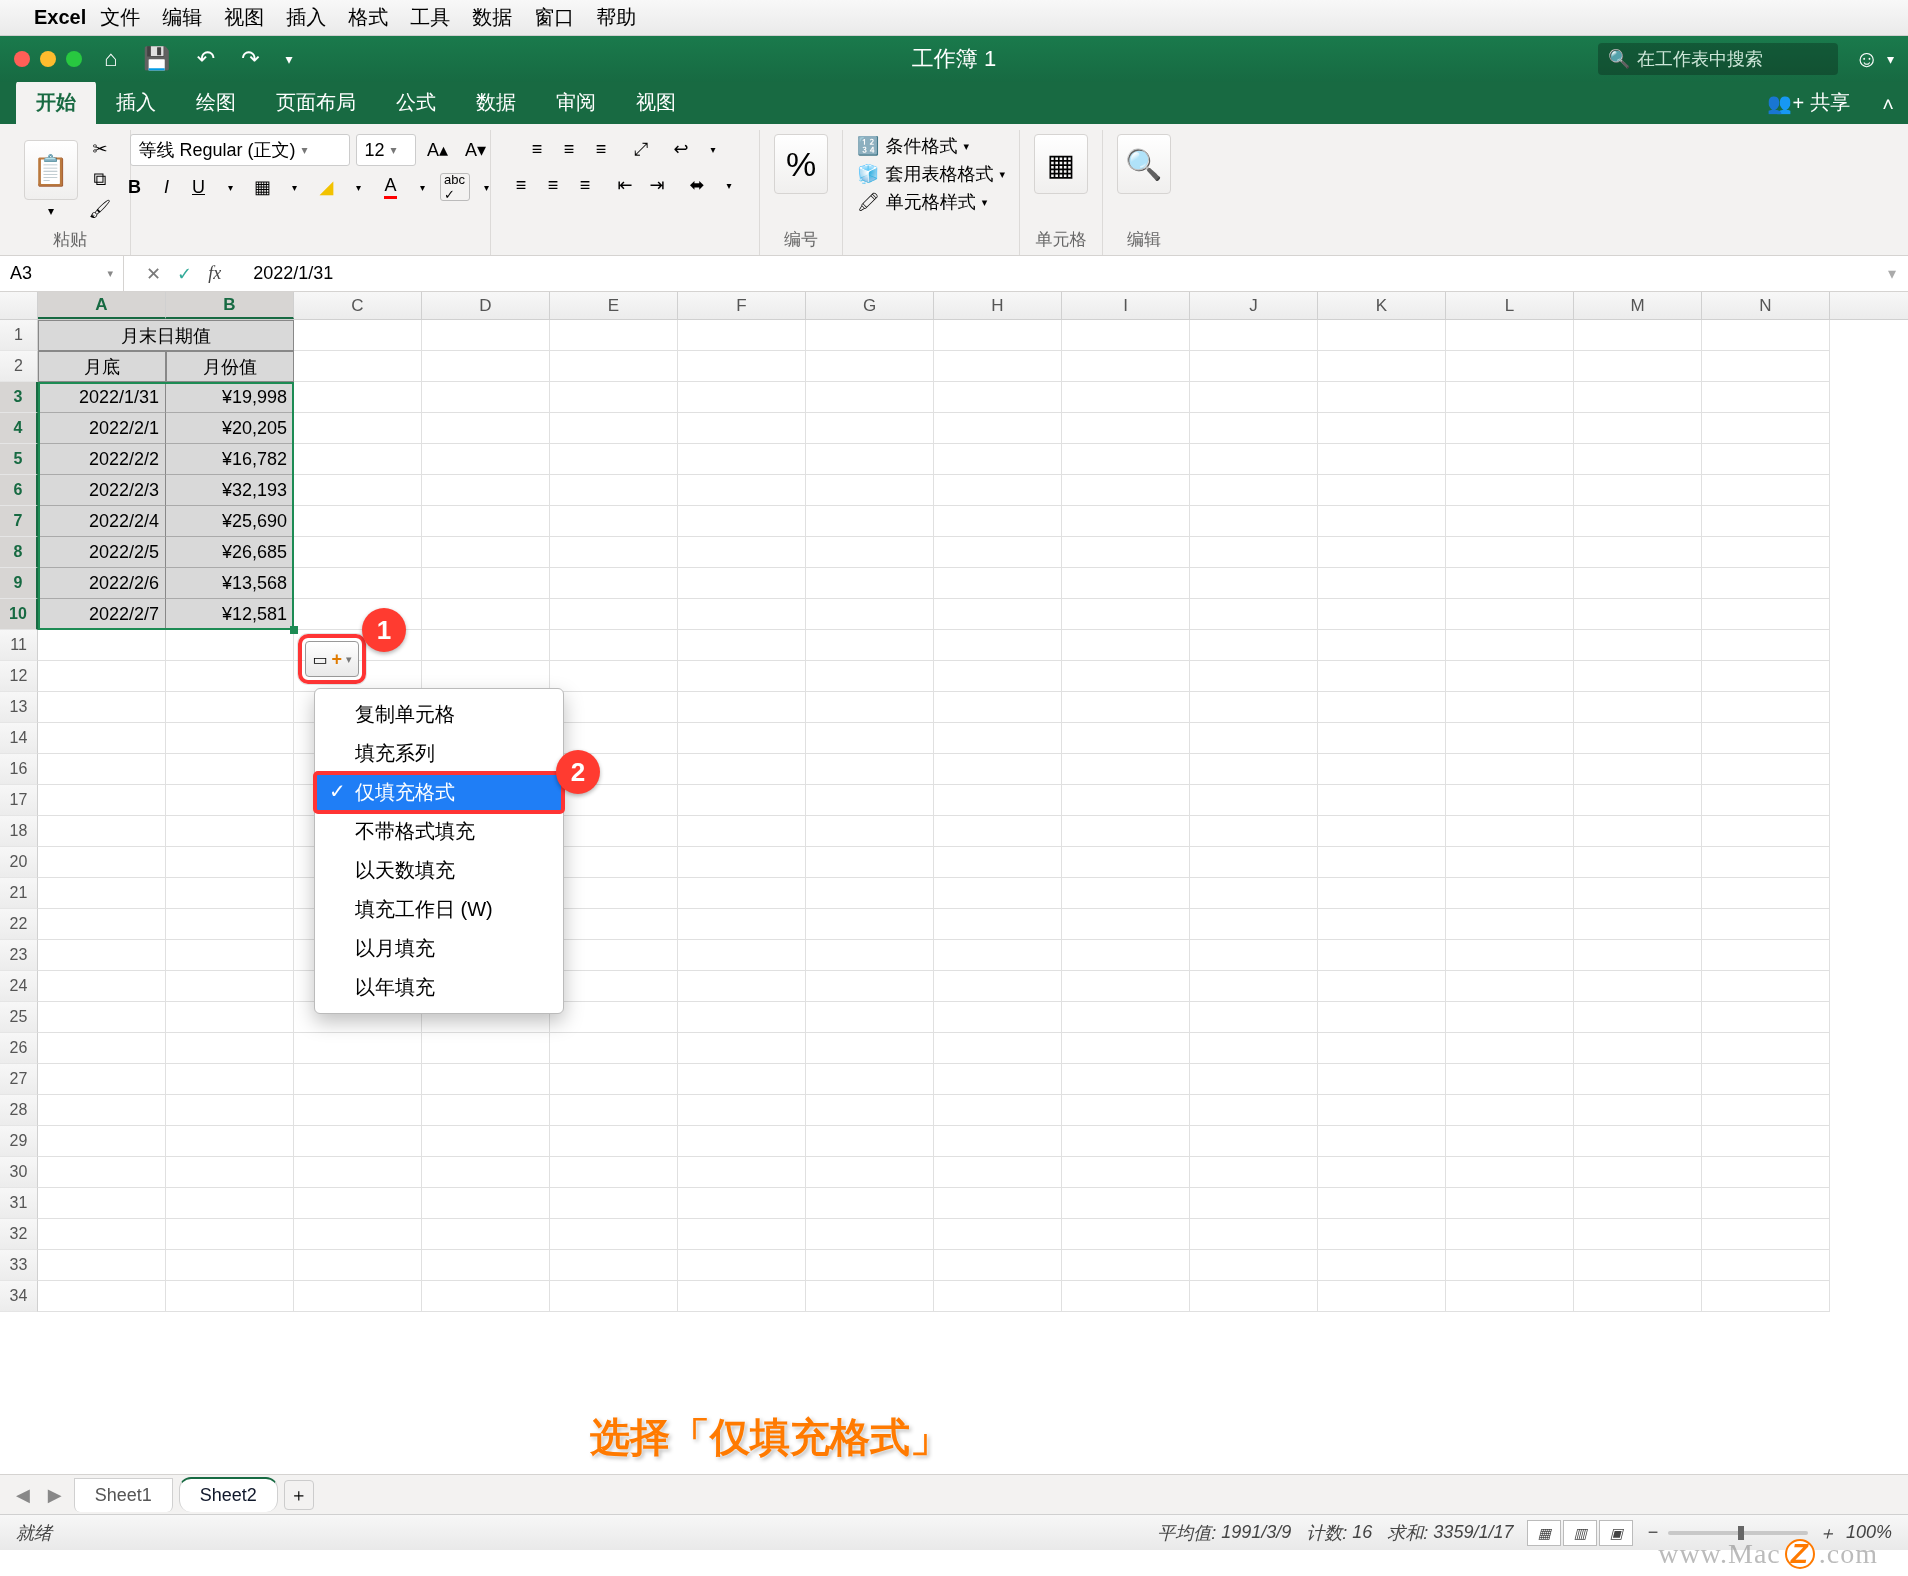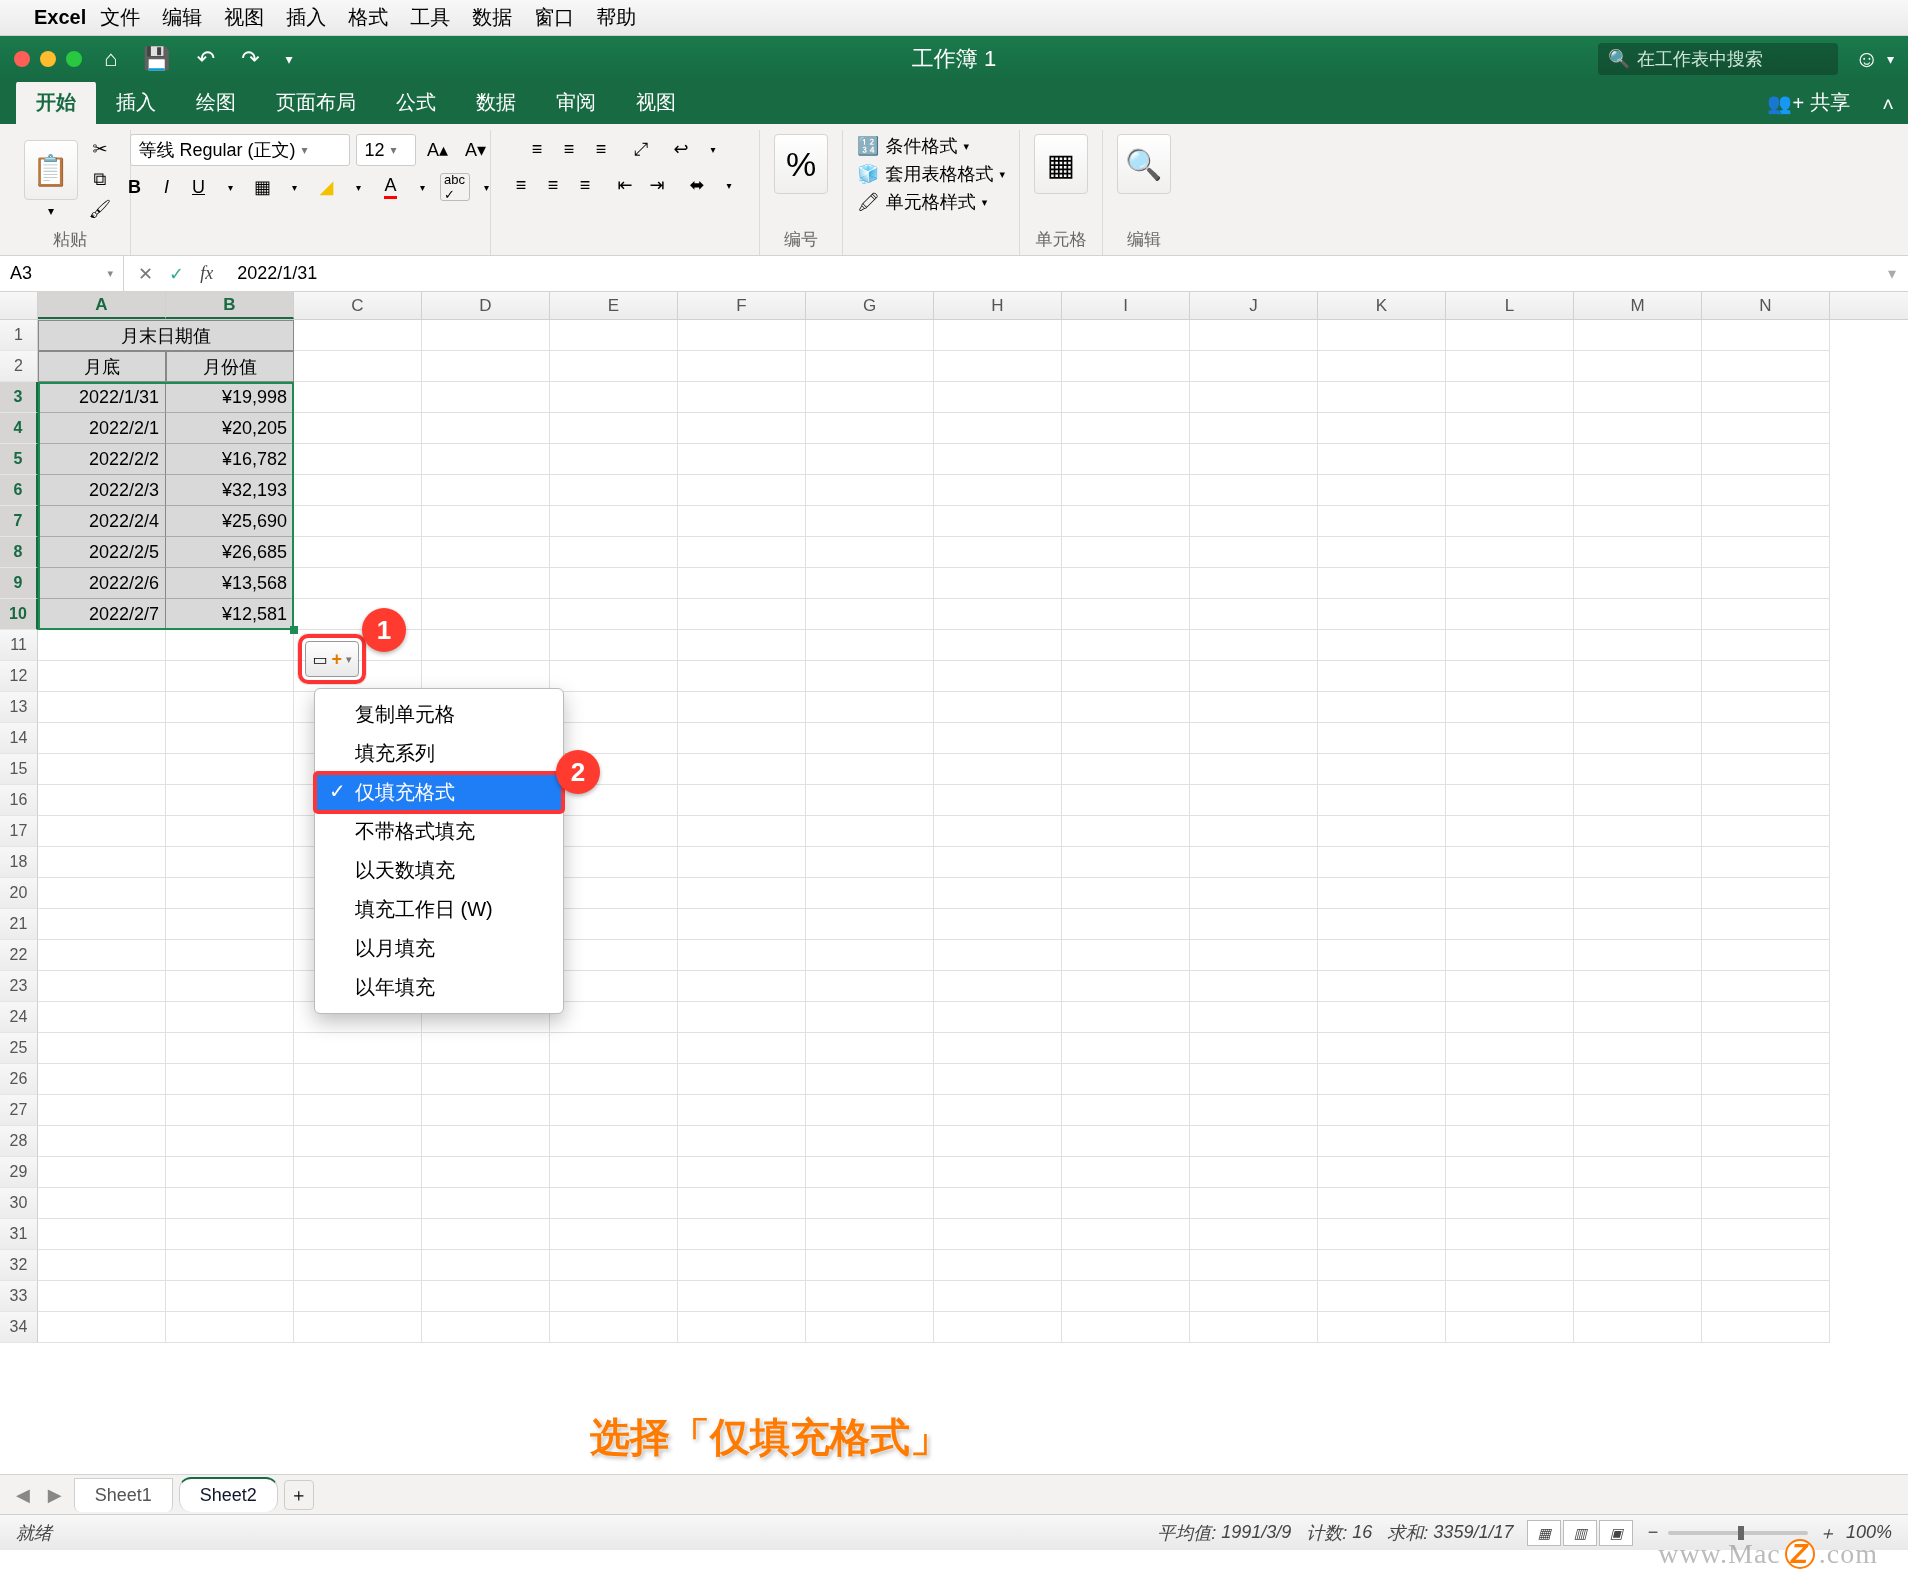--- a/index.html
+++ b/index.html
@@ -32,21 +32,21 @@
 .ribbon { height: 132px; background: #f3f2f1; border-bottom: 1px solid #d5d3d1; display: flex; padding: 6px 0 0 10px; gap: 0; }
 .group { border-right: 1px solid #dcdad8; padding: 4px 14px 0; display: flex; flex-direction: column; align-items: center; position: relative; }
 .group-label { font-size: 17px; color: #666; margin-top: auto; padding-bottom: 4px; }
 .big-btn { width: 54px; height: 60px; background: linear-gradient(#fff,#f0efee); border: 1px solid #d6d4d2; border-radius: 4px; display:flex; align-items:center; justify-content:center; font-size: 30px; margin-bottom: 4px; }
 .mini { width: 30px; height: 28px; border: 1px solid transparent; border-radius: 3px; display:inline-flex; align-items:center; justify-content:center; font-size: 18px; margin: 1px; cursor:pointer; }
 .row { display: flex; align-items: center; }
 .ctrl { height: 32px; background: #fff; border: 1px solid #ccc; border-radius: 3px; display:flex; align-items:center; padding: 0 8px; font-size: 18px; }
 .dd::after { content: "▾"; margin-left: 6px; color:#777; font-size:12px; }
 
 
-.formula-bar { height: 36px; border-bottom: 1px solid #d5d3d1; display: flex; align-items: center; background: #fff; }
+.formula-bar { height: 36px; border-bottom: 1px solid #d5d3d1; display: flex; align-items: center; background: #fff; gap: 8px; }
 .name-box { width: 124px; height: 100%; border-right: 1px solid #d5d3d1; padding: 0 10px; display:flex; align-items:center; justify-content:space-between; font-size: 18px; }
 .fb-btns { display:flex; gap: 16px; padding: 0 14px; color:#7a7a7a; font-size: 18px; }
 .fx { font-style: italic; font-family: Georgia, serif; color:#444; }
 .formula-input { flex: 1; padding: 0 10px; font-size: 18px; }
 
 
 .grid-area { position: relative; height: 1182px; overflow: hidden; background: #fff; }
 .col-headers { display: flex; height: 28px; background: linear-gradient(#f7f7f7,#ececec); border-bottom: 1px solid #d0d0d0; font-size: 17px; color:#555; position:sticky; top:0; }
 .corner { width: 38px; border-right: 1px solid #d0d0d0; background: linear-gradient(#f7f7f7,#ececec); }
 .ch { width: 128px; border-right: 1px solid #d0d0d0; display:flex; align-items:center; justify-content:center; }
@@ -521,37 +521,20 @@
         <div class="cell"></div>
         <div class="cell"></div>
         <div class="cell"></div>
         <div class="cell"></div>
         <div class="cell"></div>
         <div class="cell"></div>
         <div class="cell"></div>
         <div class="cell"></div>
       </div>
       <div class="row-line">
-        <div class="rh">15</div>
-        <div class="cell"></div>
-        <div class="cell"></div>
-        <div class="cell"></div>
-        <div class="cell"></div>
-        <div class="cell"></div>
-        <div class="cell"></div>
-        <div class="cell"></div>
-        <div class="cell"></div>
-        <div class="cell"></div>
-        <div class="cell"></div>
-        <div class="cell"></div>
-        <div class="cell"></div>
-        <div class="cell"></div>
-        <div class="cell"></div>
-      </div>
-      <div class="row-line">
         <div class="rh">16</div>
         <div class="cell"></div>
         <div class="cell"></div>
         <div class="cell"></div>
         <div class="cell"></div>
         <div class="cell"></div>
         <div class="cell"></div>
         <div class="cell"></div>
         <div class="cell"></div>
         <div class="cell"></div>

